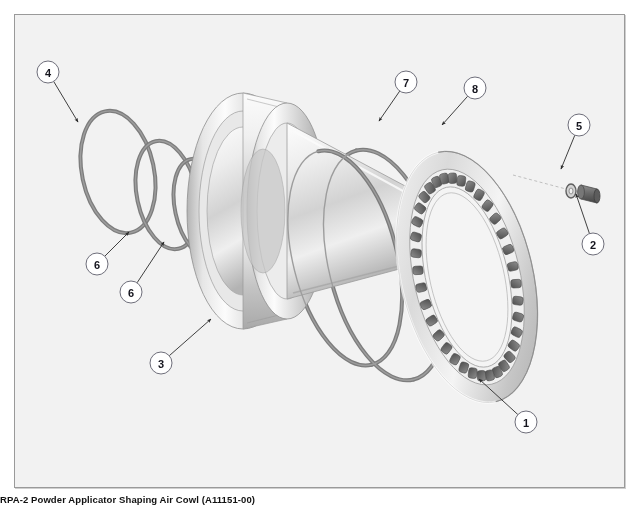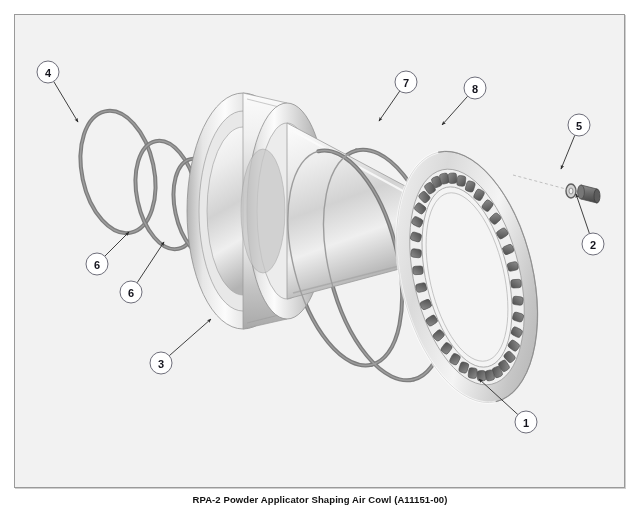--- a/index.html
+++ b/index.html
@@ -18,21 +18,20 @@
     border:1px solid #9a9a9a;
     box-shadow:1px 1px 0 #cfcfcf;
     box-sizing:border-box;
     overflow:hidden;
   }
   #diagram-svg{position:absolute;left:0;top:0;}
   #figure-caption{
     position:absolute;
     left:0;top:494px;
     width:640px;
-    text-align:center;
     font-size:9.5px;
     font-weight:bold;
     color:#111111;
     letter-spacing:0.1px;
   }
   .callout-circle{fill:#ffffff;stroke:#6e6e7a;stroke-width:1;}
   .callout-text{
     font-family:"Liberation Sans", sans-serif;
     font-size:11px;font-weight:bold;fill:#15151e;
     text-anchor:middle;dominant-baseline:central;

